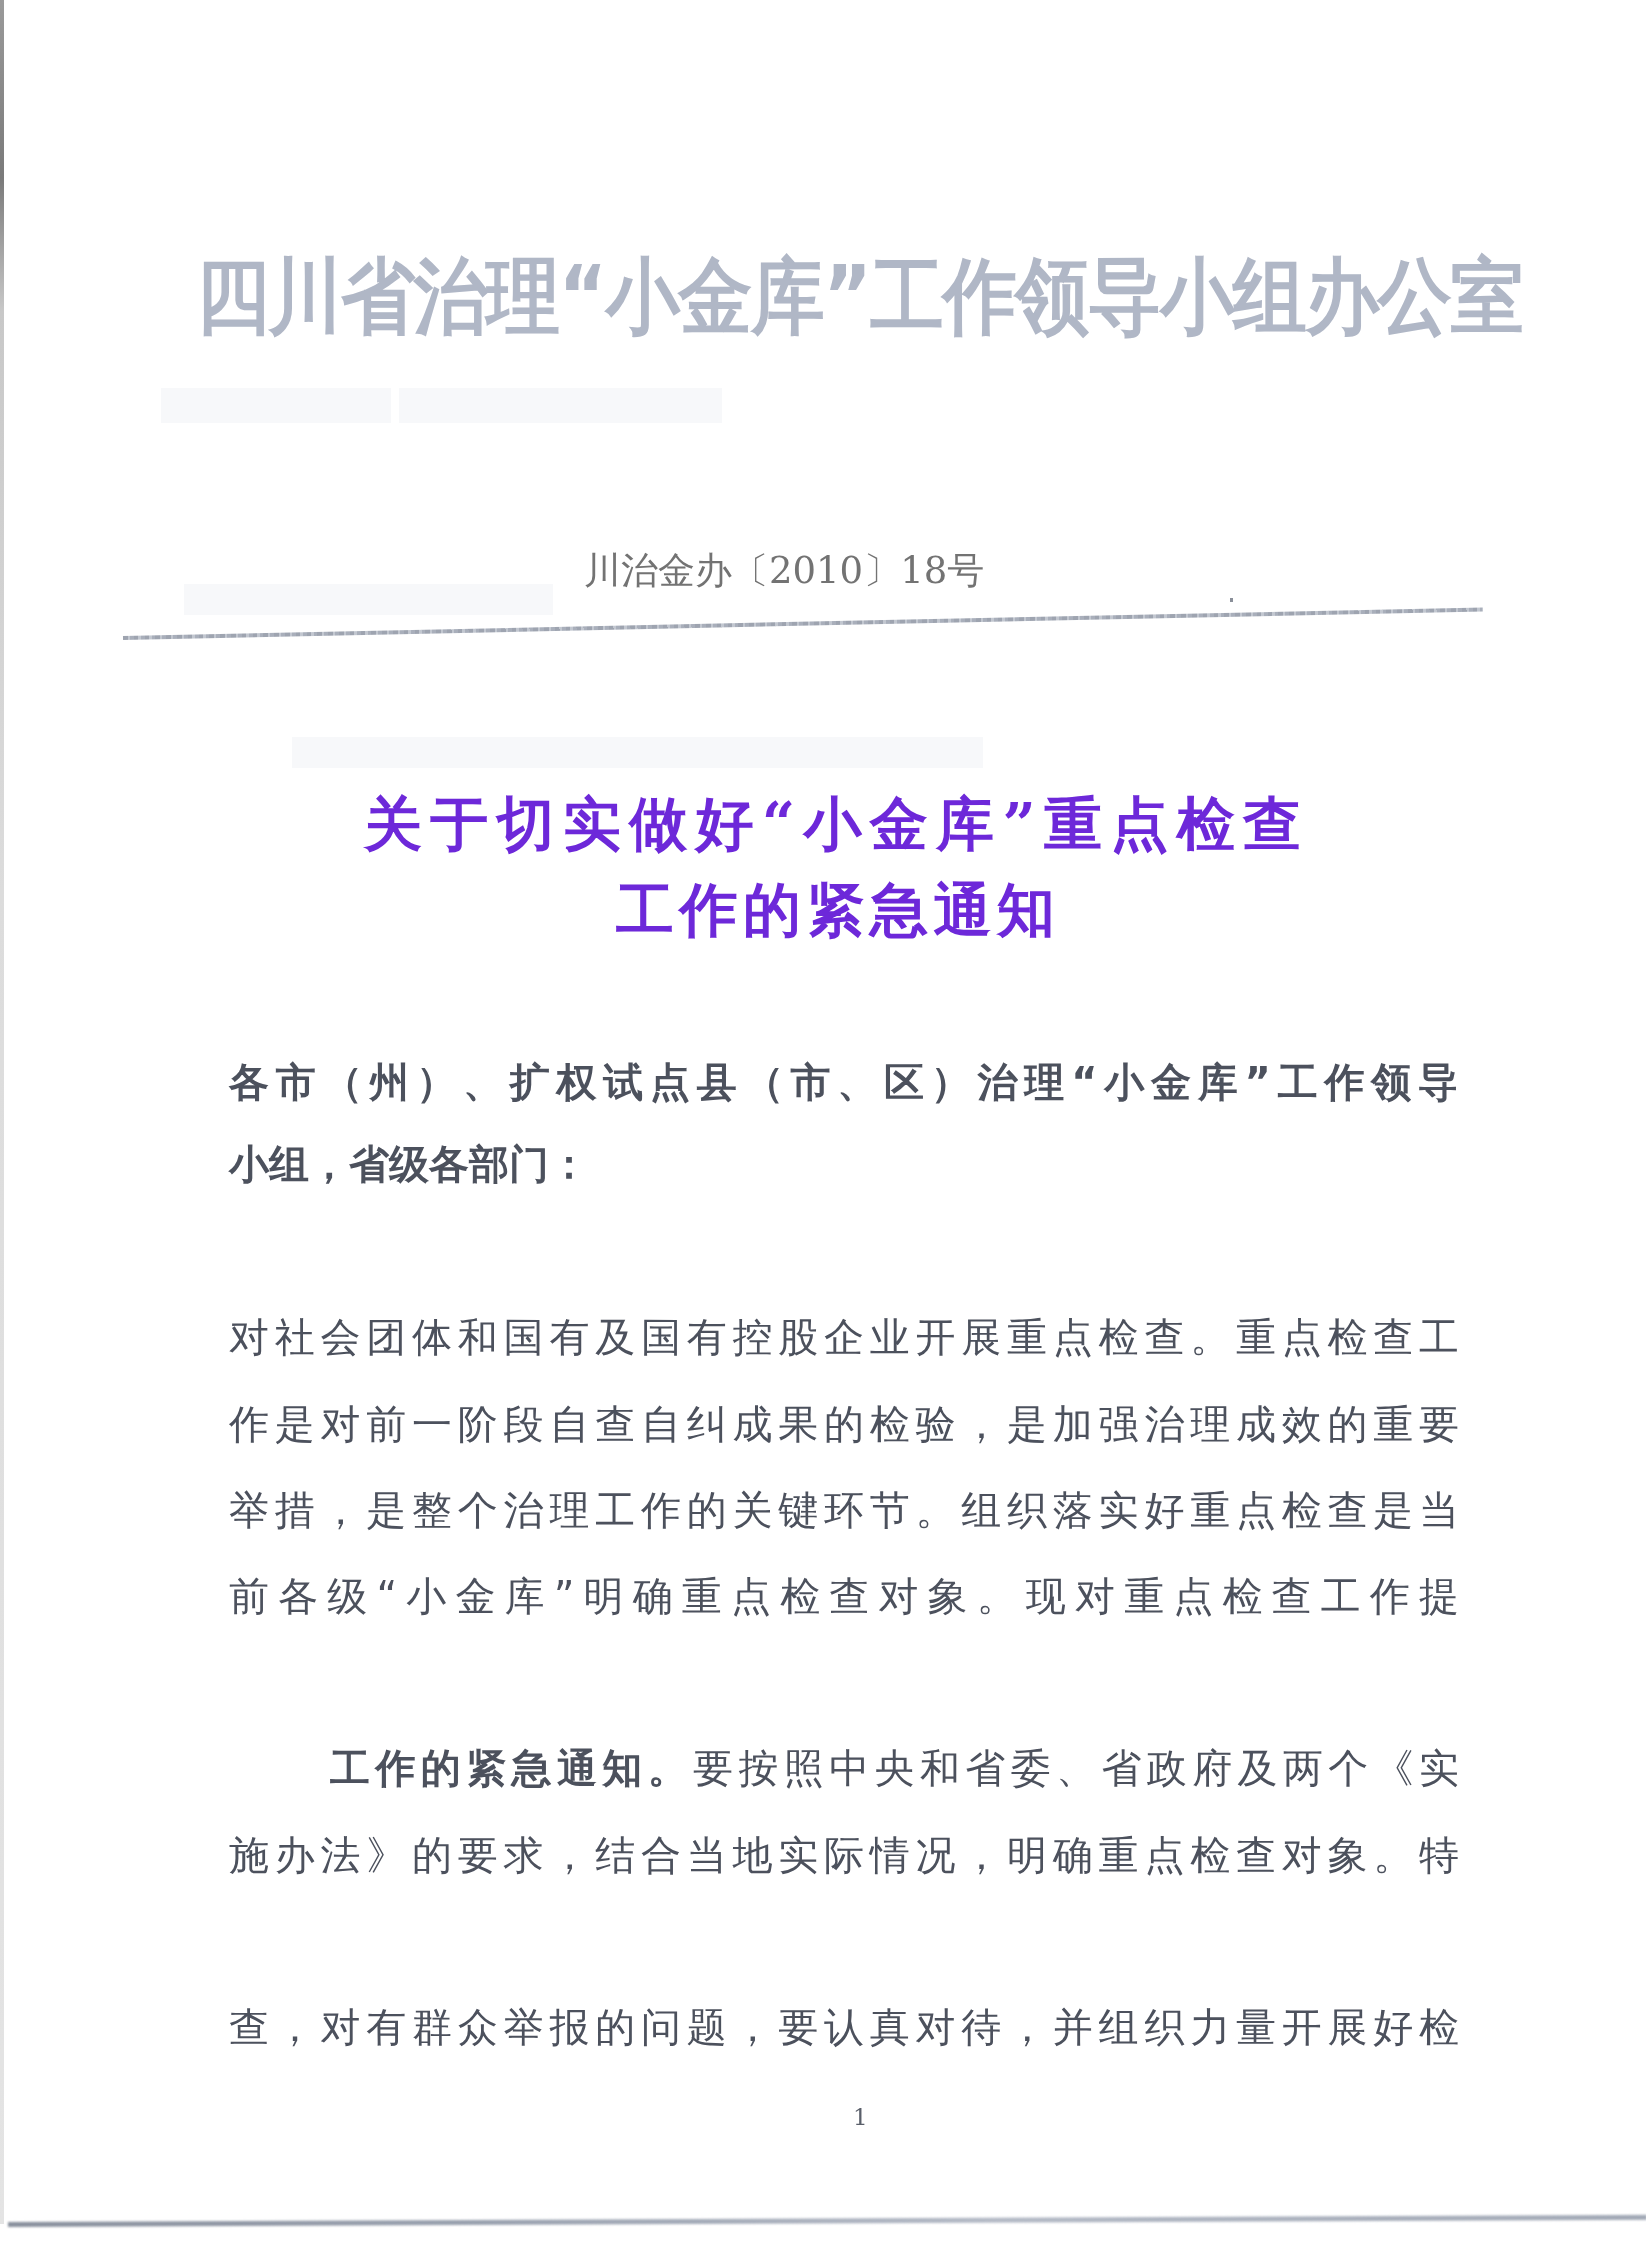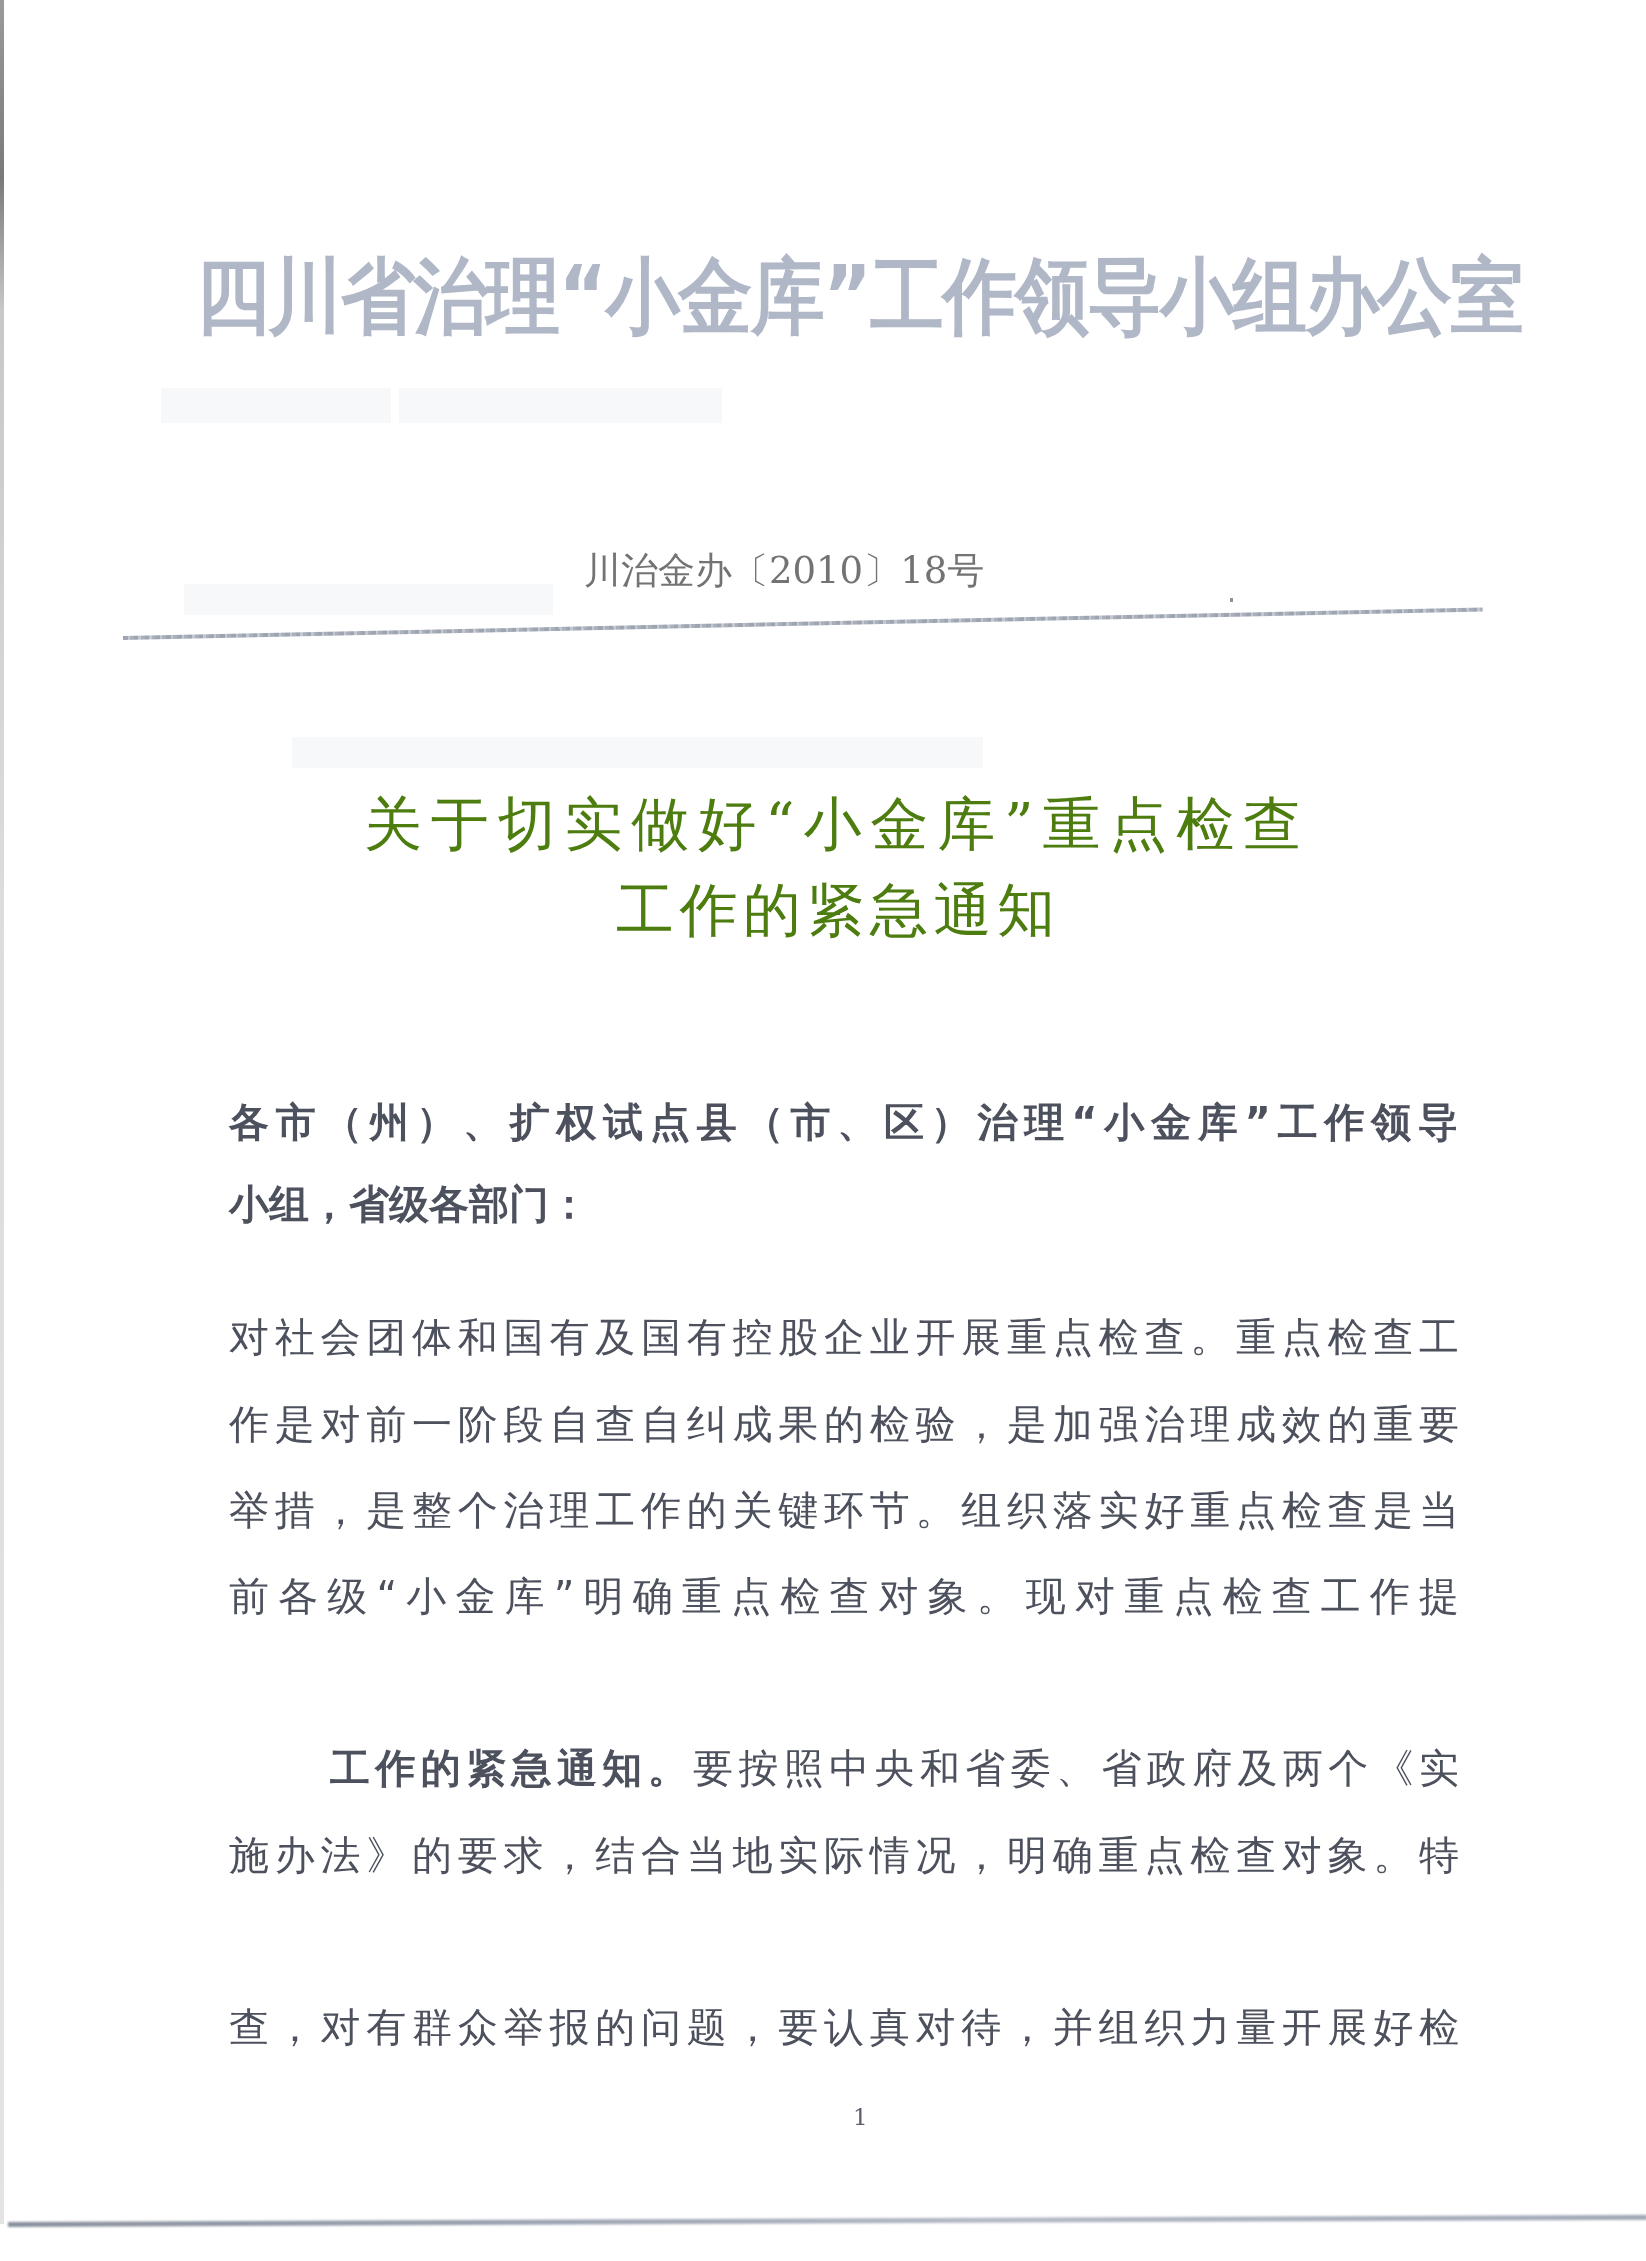--- a/index.html
+++ b/index.html
@@ -90,42 +90,42 @@
     top: 636px;
     width: 1360px;
     height: 3.8px;
     background: repeating-linear-gradient(90deg, #9ea4b0 0 4.6px, #c2c7d0 4.6px 7px, #a9afbb 7px 10.8px);
     transform: rotate(-1.2deg);
     transform-origin: left center;
   }
   .title-line {
     position: absolute;
     font-family: "DejaVu Serif", "Liberation Serif", serif;
-    font-weight: normal;
+    font-weight: bold;
     font-size: 58px;
     line-height: 69px;
-    color: #4d7c0f;
+    color: #6d28d9;
     white-space: nowrap;
     text-align: justify;
     text-align-last: justify;
   }
   .title-line.l1 { left: 364px; top: 790px; width: 937px; }
   .title-line.l2 { left: 616px; top: 876px; width: 439px; }
   .text-line {
     position: absolute;
     height: 54px;
     font-family: "DejaVu Sans", "Liberation Sans", sans-serif;
     font-size: 40px;
     line-height: 54px;
     color: #4c515d;
     white-space: nowrap;
     text-align: justify;
     text-align-last: justify;
   }
-  .text-line.bold { font-weight: bold; margin-top: 40px; }
+  .text-line.bold { font-weight: bold; }
   .text-line.last { text-align: left; text-align-last: left; }
   .inline-bold { font-weight: bold; }
   .page-number {
     position: absolute;
     left: 851px;
     top: 2103px;
     width: 18.4px;
     font-family: "DejaVu Serif", "Liberation Serif", serif;
     font-size: 23px;
     line-height: 28px;

